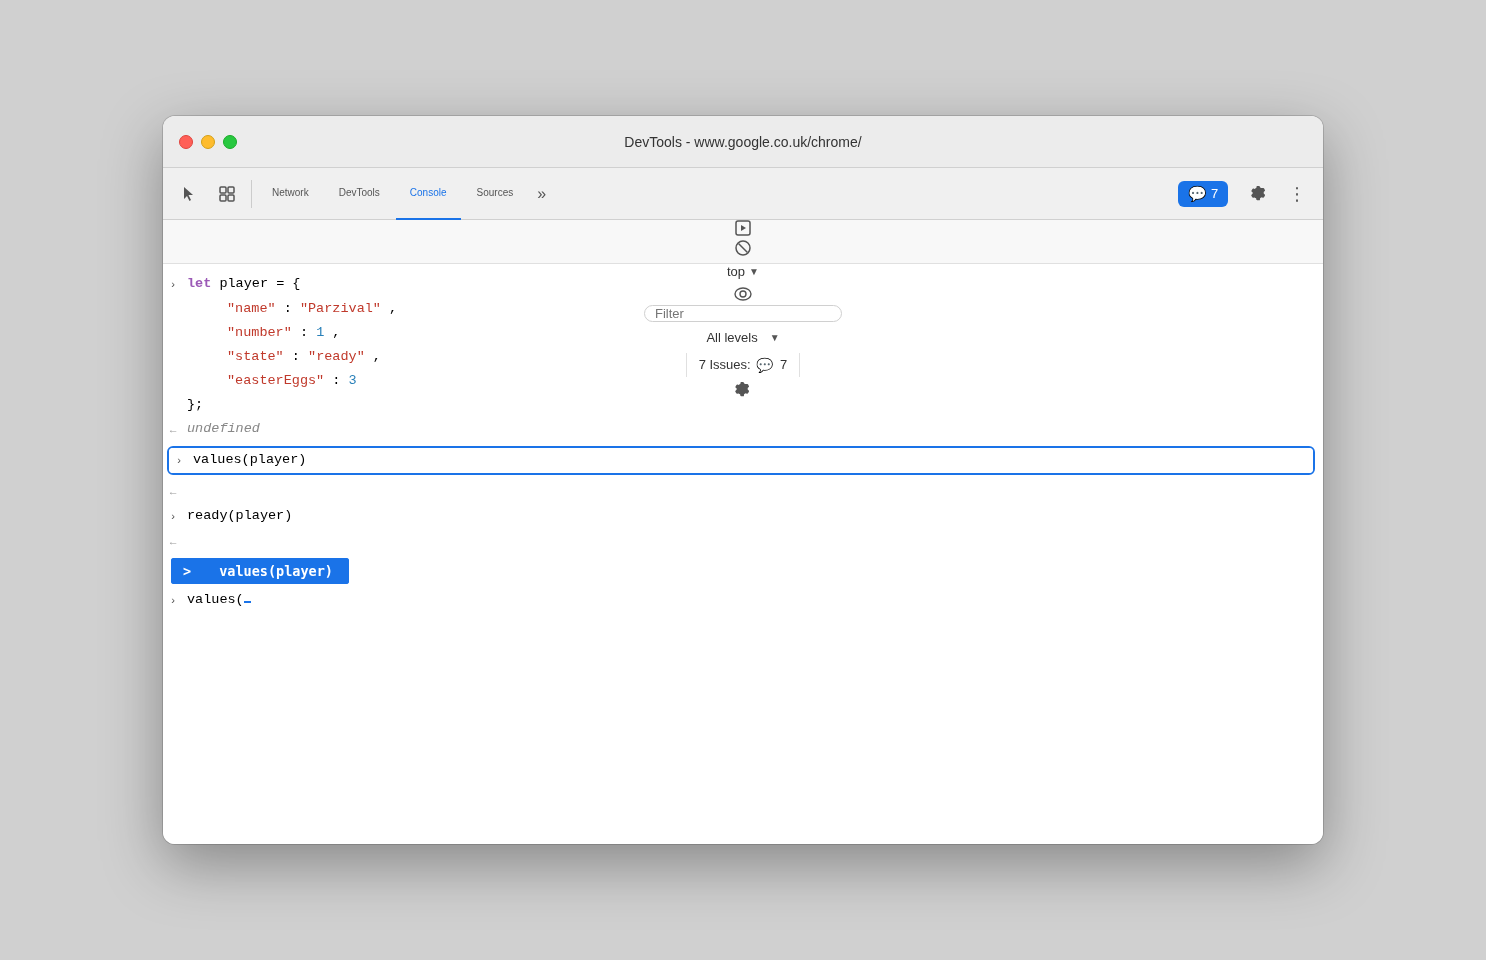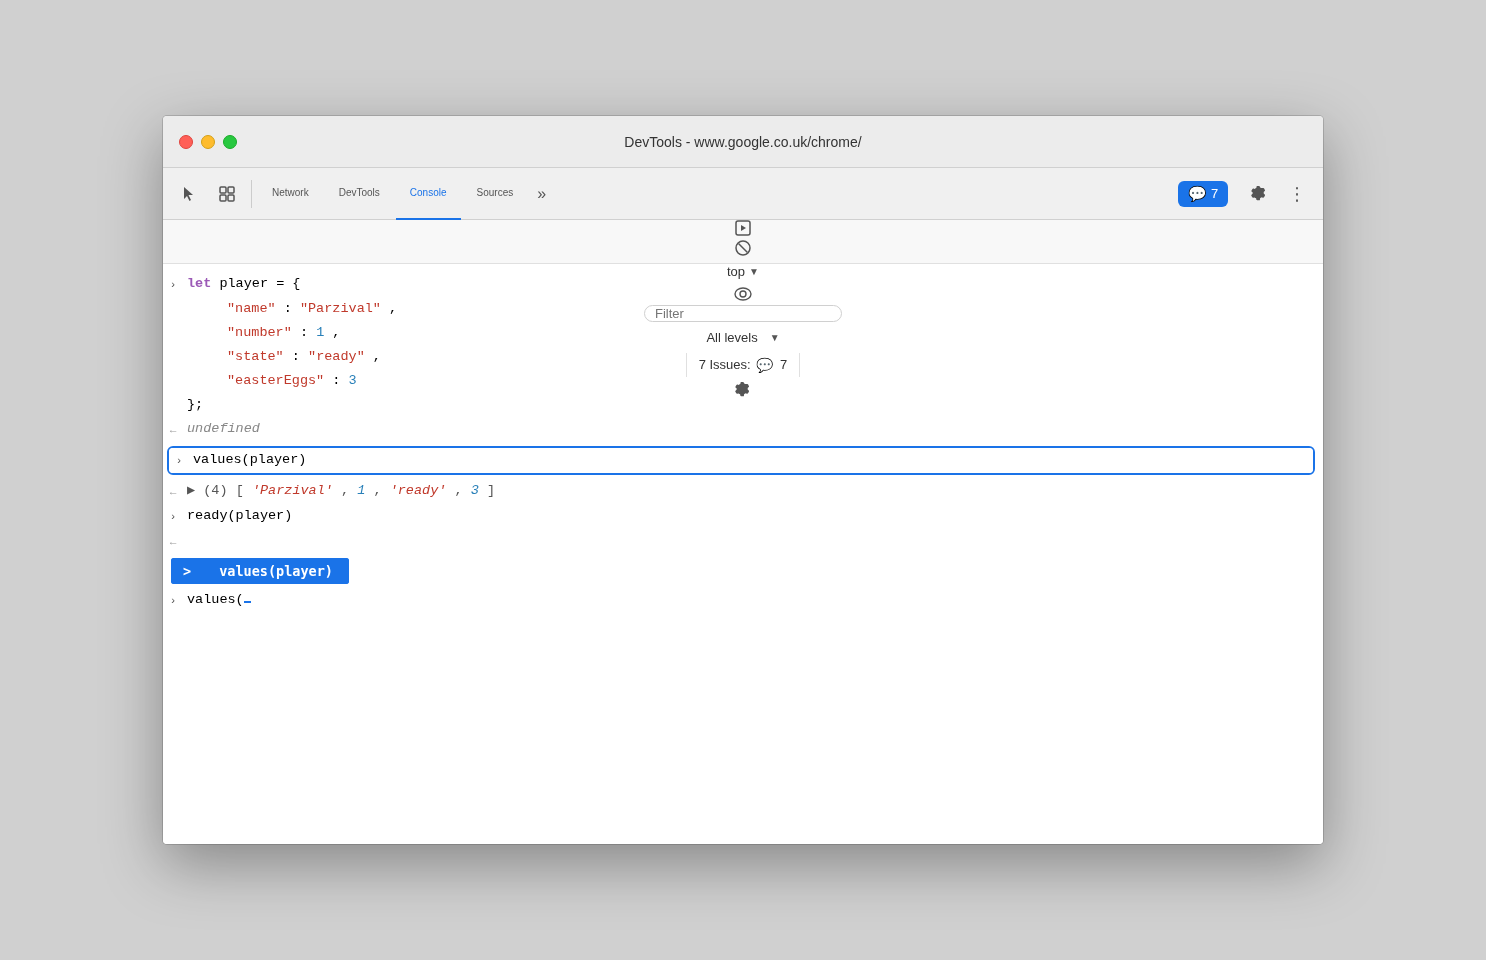--- a/index.html
+++ b/index.html
@@ -9,21 +9,21 @@
       display: flex;
       align-items: center;
       justify-content: center;
       min-height: 100vh;
       font-family: -apple-system, BlinkMacSystemFont, 'Segoe UI', sans-serif;
     }
 
     .window {
       width: 1160px;
       background: #f5f5f5;
-      border-radius: 4px;
+      border-radius: 12px;
       box-shadow: 0 20px 60px rgba(0,0,0,0.35), 0 0 0 1px rgba(0,0,0,0.15);
       overflow: hidden;
     }
 
     
     .titlebar {
       background: #ececec;
       height: 52px;
       display: flex;
       align-items: center;
@@ -464,32 +464,20 @@
           <div class="line-arrow expand" style="color:#555;">›</div>
           <div class="line-content">
             <span>values(player)</span>
           </div>
         </div>
       </div>
     </div>
 
     <div class="console-line">
       <div class="line-arrow return">←</div>
-      <div class="line-content">
-        <span style="color:#555; cursor:pointer;">▶</span>
-        <span style="color:#555;"> (4) [</span>
-        <span class="italic-str">'Parzival'</span>
-        <span style="color:#555;">, </span>
-        <span class="italic-num">1</span>
-        <span style="color:#555;">, </span>
-        <span class="italic-str">'ready'</span>
-        <span style="color:#555;">, </span>
-        <span class="italic-num">3</span>
-        <span style="color:#555;">]</span>
-      </div>
     </div>
 
     <div class="console-line">
       <div class="line-arrow expand">›</div>
       <div class="line-content">
         <span>ready(player)</span>
       </div>
     </div>
 
     <div class="console-line" style="position:relative; overflow:hidden;">

